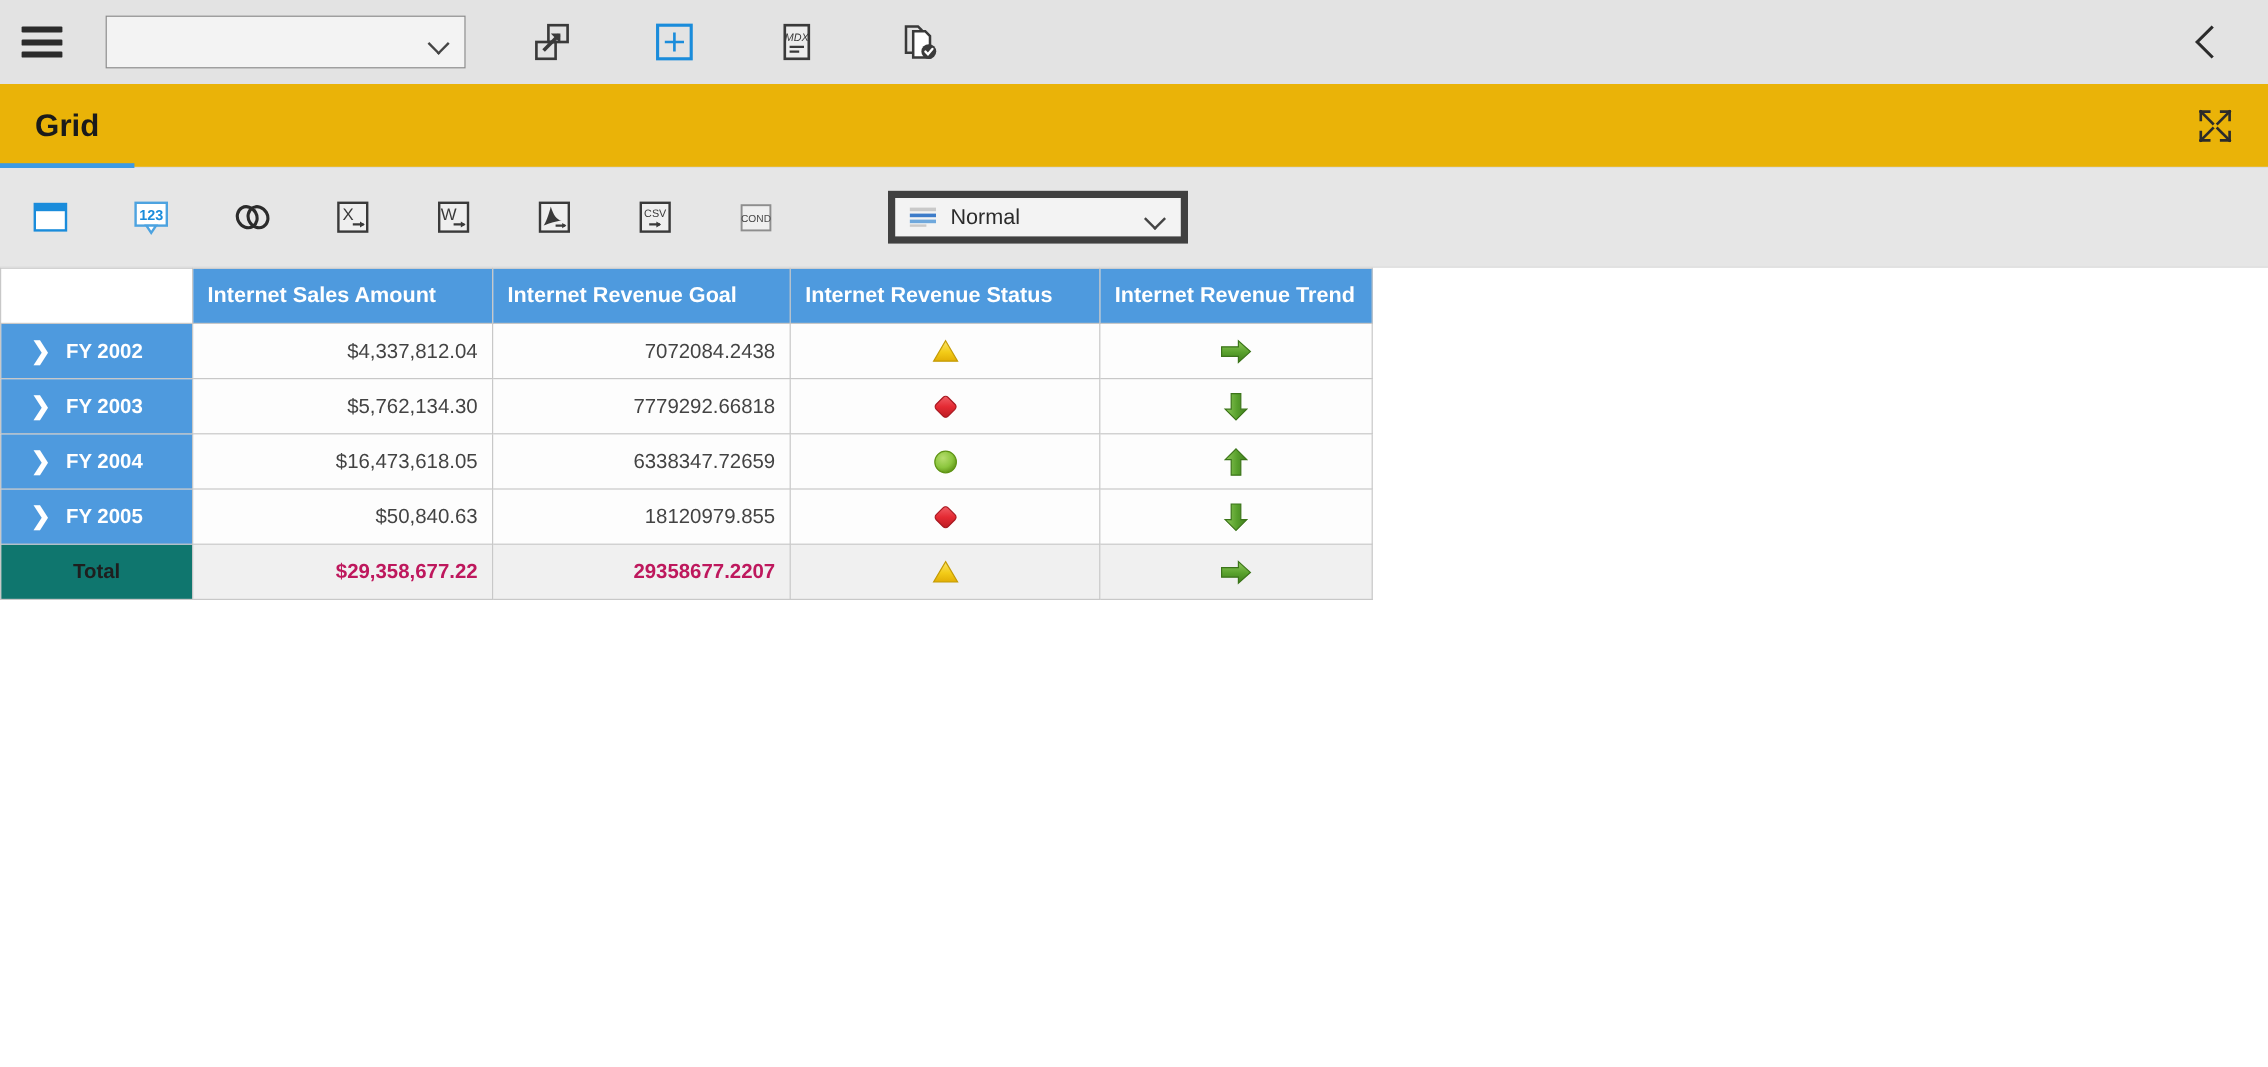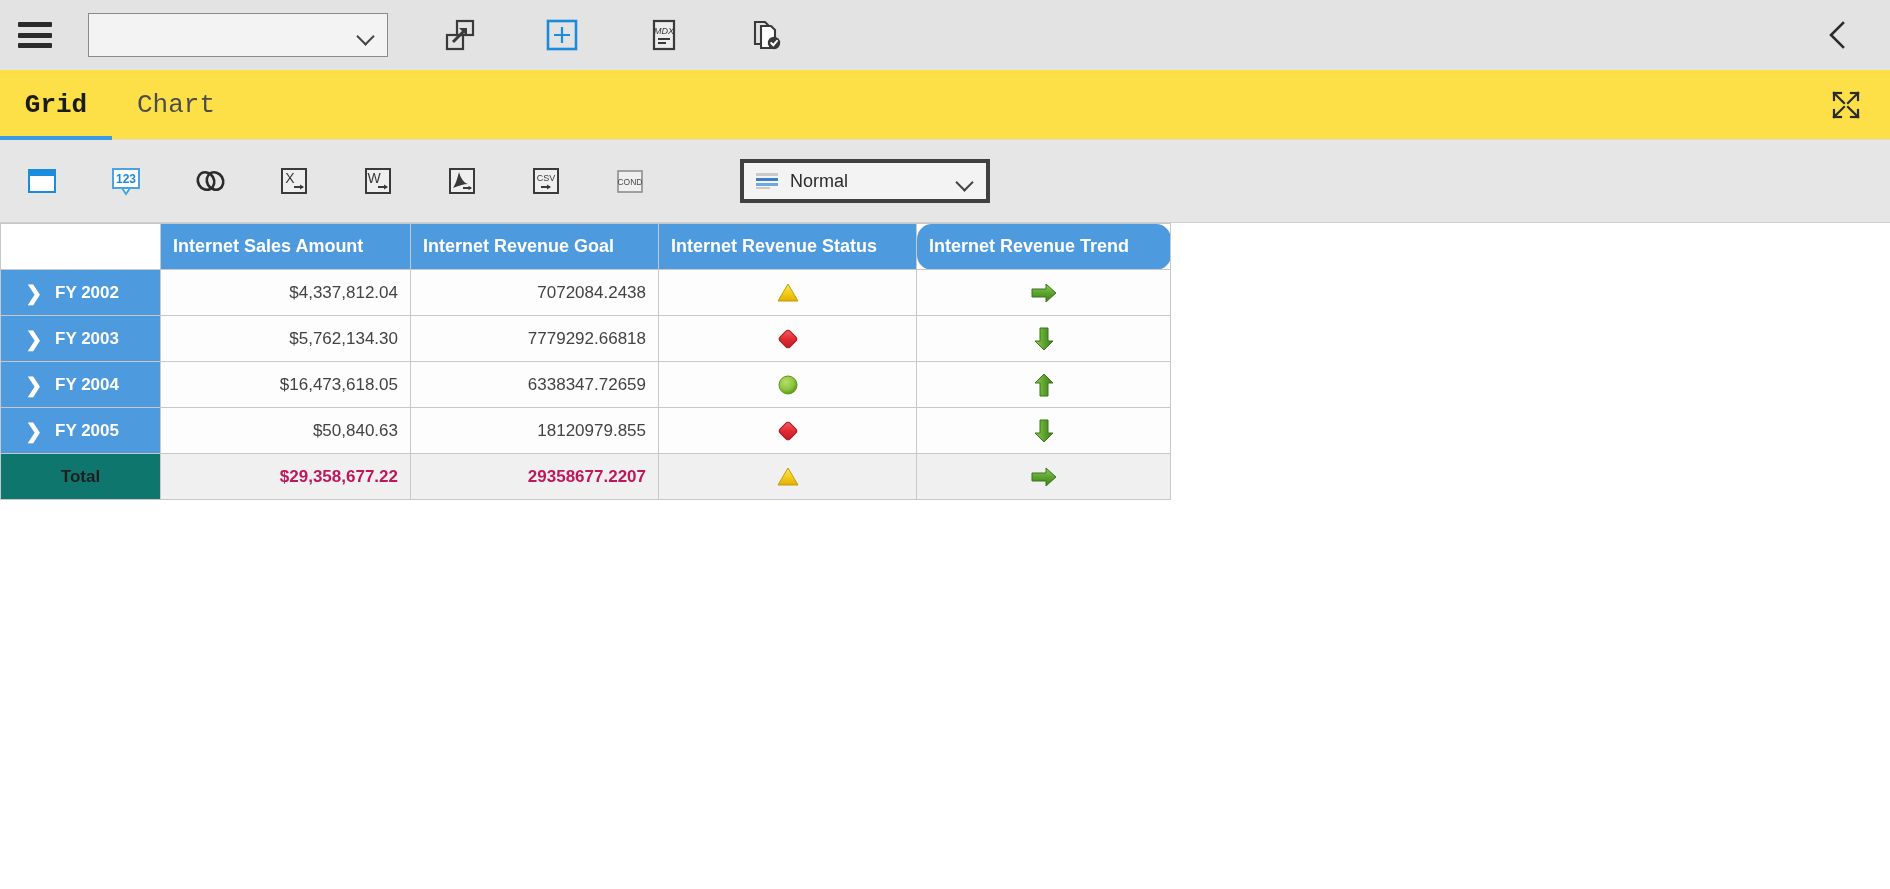--- a/index.html
+++ b/index.html
@@ -62,24 +62,23 @@
   #collapse-panel-button {
     position: absolute; right: 30px; top: 0; height: 70px;
     width: 44px; display: flex; align-items: center; justify-content: center;
     cursor: pointer;
   }
 
   
   #tab-bar {
     position: relative;
     height: 70px;
-    background: #fde047;
-    display: flex; align-items: flex-start;
+    background: #eab308;
+    display: flex; align-items: center;
     border-bottom: 1px solid #dcdcdc;
-    font-family: Liberation Mono, monospace;
   }
   .tab {
     height: 70px;
     display: flex; align-items: center; justify-content: center;
     font-size: 26px;
     color: #4c4c4c;
     cursor: pointer;
     padding: 0 10px;
     position: relative;
   }
@@ -105,21 +104,21 @@
   }
   .tool-btn {
     width: 52px; height: 52px;
     display: flex; align-items: center; justify-content: center;
     cursor: pointer;
     margin-right: 32px;
   }
   #format-select {
     width: 250px; height: 44px;
     background: #f3f3f3;
-    border: 4px solid #404040;
+    border: 6px solid #404040;
     display: flex; align-items: center;
     padding: 0 12px;
     font-size: 18px; color: #2b2b2b;
     cursor: pointer;
     margin-left: 52px;
   }
   #format-select .fmt-label { flex: 1; margin-left: 12px; }
 
   
   #grid-area {
@@ -152,21 +151,21 @@
     font-weight: bold;
     font-size: 18px;
     text-align: left;
     border-color: #4e9ade;
     height: 47px;
   }
   th.col-header + th.col-header { border-left: 1px solid #ffffff; }
   .w-sales { width: 250px; }
   .w-goal  { width: 248px; }
   .w-status{ width: 258px; }
-  .w-trend { width: 254px; border-radius: 15px; }
+  .w-trend { width: 227px; }
 
   td.row-header {
     background: #4e9ade;
     color: #ffffff;
     font-weight: bold;
     font-size: 17px;
     border-color: #4e9ade;
     border-bottom: 1px solid #ffffff;
     border-left: none;
     padding: 0;
@@ -257,23 +256,20 @@
   <div id="collapse-panel-button">
     <svg width="26" height="34" viewBox="0 0 26 34">
       <path d="M18 5 L6 17 L18 29" fill="none" stroke="#2b2b2b" stroke-width="2.6" stroke-linecap="square"></path>
     </svg>
   </div>
 </div>
 
 <div id="tab-bar">
   <div class="tab active" id="tab-grid">
     <span>Grid</span>
-  </div>
-  <div class="tab" id="tab-chart">
-    <span>Chart</span>
   </div>
 
   <div id="fullscreen-button">
     <svg width="34" height="34" viewBox="0 0 34 34">
       <g stroke="#2b2b2b" stroke-width="2.2" fill="none" stroke-linecap="square">
         <path d="M15 15 L5 5"></path>
           <path d="M5 5 L5 12"></path>
           <path d="M5 5 L12 5"></path>
         <path d="M19 15 L29 5"></path>
           <path d="M29 5 L29 12"></path>

